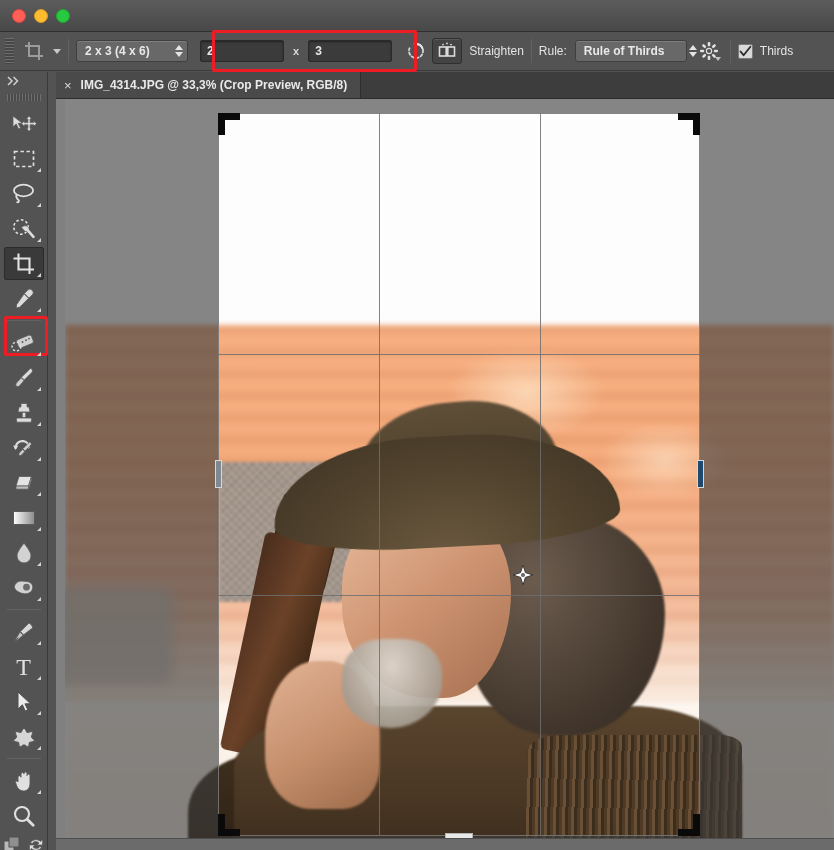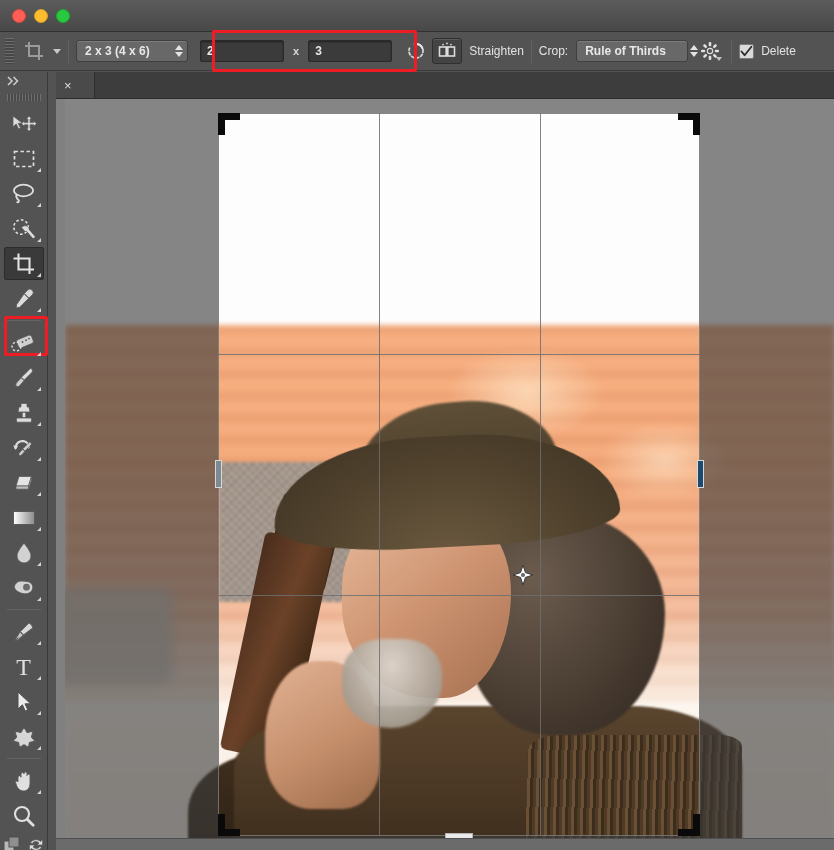--- a/index.html
+++ b/index.html
@@ -363,21 +363,21 @@
         <circle cx="6" cy="3.6" r=".9" fill="#dcdcdc"></circle>
         <circle cx="10" cy="2.4" r=".9" fill="#dcdcdc"></circle>
         <circle cx="14" cy="3.6" r=".9" fill="#dcdcdc"></circle>
       </svg>
     </span>
   </div>
   <span class="barlabel">Straighten</span>
 
   <div class="vsep"></div>
 
-  <span class="barlabel" style="margin-left:0;">Crop:</span>
+  <span class="barlabel" style="margin-left:0;">Rule:</span>
 
   <div class="ps-select" style="width:112px;margin-left:8px;gap:24px;">
     <span class="lbl">Rule of Thirds</span>
     <span class="stepper" style="margin-left:auto;">
       <span class="st-up"></span>
       <span class="st-dn"></span>
     </span>
   </div>
 
   <div class="gear-btn" style="margin-left:8px;">
@@ -400,28 +400,29 @@
     <span class="gear-caret"></span>
   </div>
 
   <div class="vsep"></div>
 
   <div class="checkbox">
     <svg width="13" height="13" viewBox="0 0 13 13">
       <path d="M1.5 6.5 L4.6 10.2 L11.4 1.8" fill="none" stroke="#2a2a2a" stroke-width="1.8" stroke-linecap="round" stroke-linejoin="round"></path>
     </svg>
   </div>
-  <span class="barlabel">Delete</span>
+  <span class="barlabel">Thirds</span>
 
   <div class="hl-box" style="left:212px; top:-2px; width:205px; height:42px;"></div>
 </div>
 
 <div class="tabbar">
   <div class="doctab">
     <span class="tabclose">×</span>
+    <span>IMG_4314.JPG @ 33,3% (Crop Preview, RGB/8)</span>
   </div>
 </div>
 
 <div class="toolbar">
 
   <div class="tb-collapse">
     <span>
       <svg width="16" height="10" viewBox="0 0 16 10">
         <path d="M2 1 L6 5 L2 9 M7.5 1 L11.5 5 L7.5 9" fill="none" stroke="#d0d0d0" stroke-width="1.5"></path>
       </svg>

